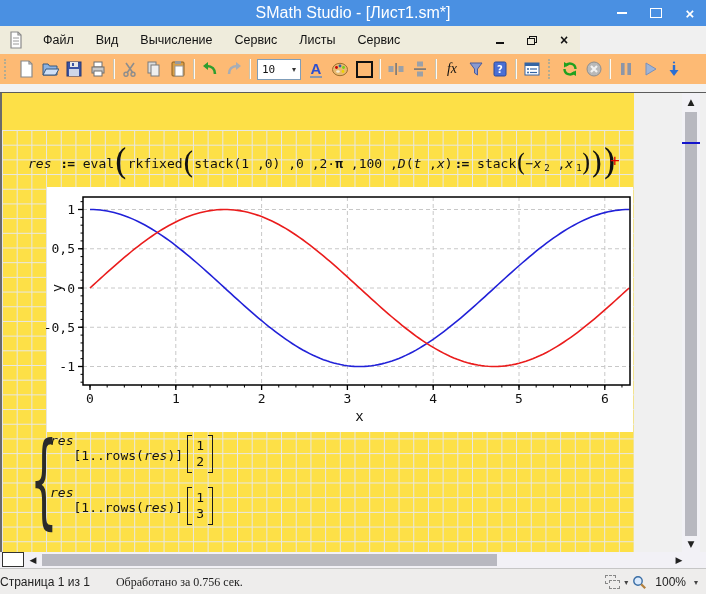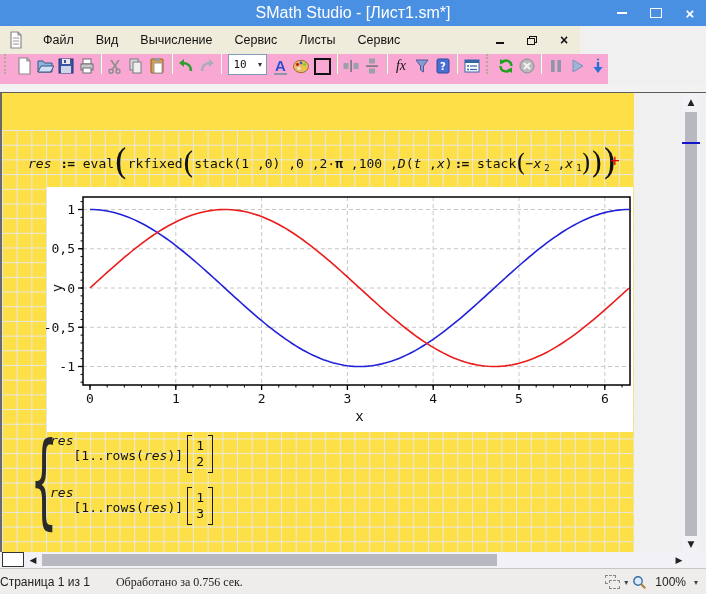--- a/index.html
+++ b/index.html
@@ -22,22 +22,22 @@
   .menu-doc{margin:0 8px 0 8px;width:16px;height:18px;}
   .menu-item{padding:0 11px;font-size:12.5px;color:#111;height:28px;display:flex;align-items:center;}
   .menu-controls{position:absolute;right:8px;top:0;height:28px;display:flex;align-items:center;gap:16px;}
   .mc-min{width:8px;height:2px;background:#111;margin-top:6px;}
   .mc-restore{position:relative;width:10px;height:9px;}
   .mc-restore::before{content:"";position:absolute;right:0;top:0;width:6px;height:5px;border:1.3px solid #111;}
   .mc-restore::after{content:"";position:absolute;left:0;bottom:0;width:6px;height:5px;border:1.3px solid #111;background:#efecdc;}
   .mc-x{color:#111;font-size:14px;font-weight:bold;line-height:1;}
 
   
-  .toolbar{position:absolute;left:0;top:54px;width:608px;height:30px;background:#f9a8d4;
-    border-bottom:1px solid #9a9a9a;display:flex;}
+  .toolbar{position:absolute;left:0;top:54px;width:706px;height:30px;background:#fdba74;
+    border-bottom:1px solid #9a9a9a;display:flex;align-items:center;}
   .grip{width:5px;height:20px;border-left:2px dotted #b3ab92;margin:0 3px 0 4px;}
   .tb-sep{width:1px;height:20px;background:#c9c4b0;border-right:1px solid #fbfaf4;margin:0 3px;}
   .tb-btn{width:24px;height:24px;display:flex;align-items:center;justify-content:center;}
   .tb-btn svg{display:block;}
   .fs-combo{width:42px;height:19px;background:#fff;border:1px solid #7f9db9;display:flex;align-items:center;margin:0 3px;}
   .fs-val{flex:1;font-size:11px;padding-left:4px;color:#111;font-family:"DejaVu Sans Mono",monospace;}
   .fs-caret{width:12px;font-size:8px;color:#333;text-align:center;}
   .icon-A{color:#2c4fd0;font-weight:bold;font-size:15px;line-height:1;border-bottom:2px solid #8a97ad;padding:0 1px;}
   .icon-border{width:13px;height:13px;border:2.6px solid #111;}
   .icon-fx{font-family:"Liberation Serif",serif;font-style:italic;font-size:14px;color:#111;}

